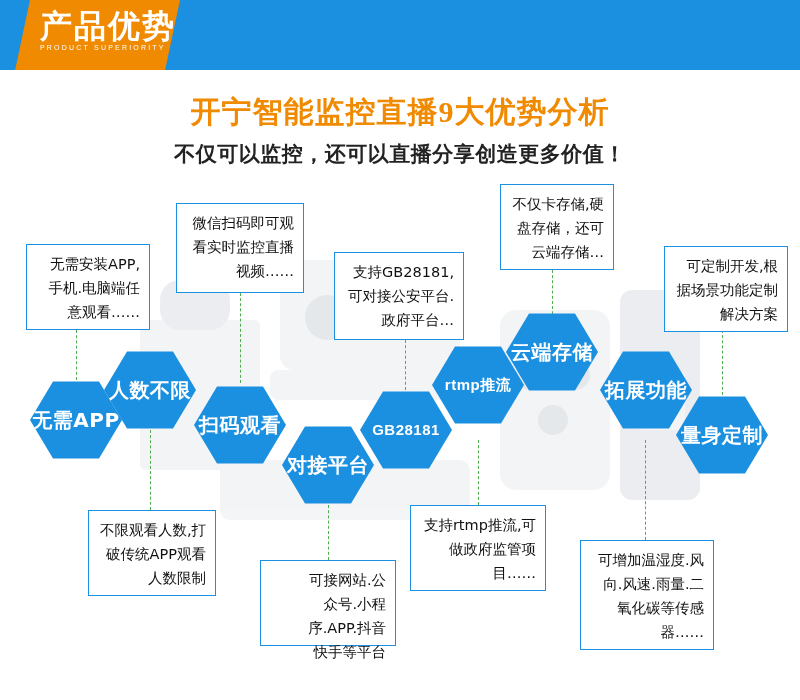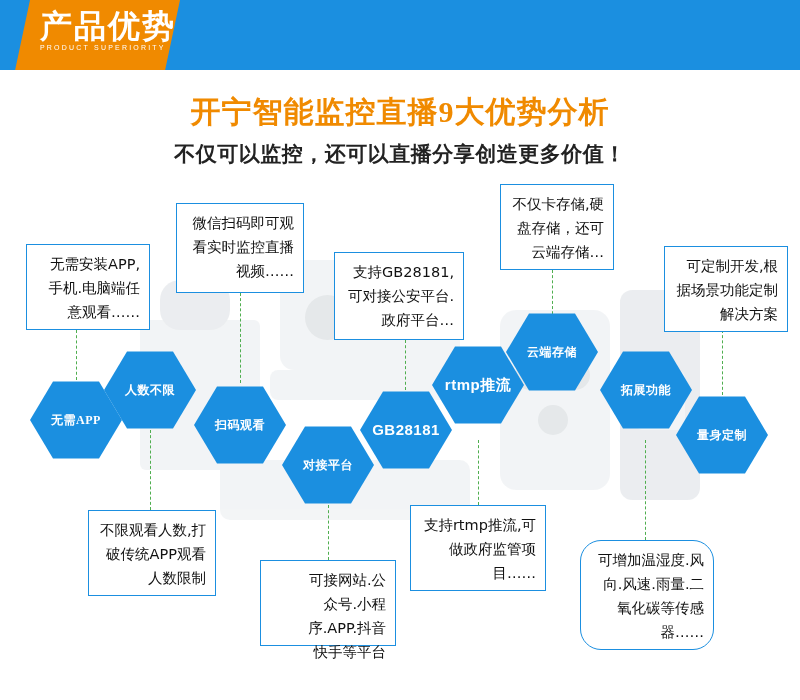--- a/index.html
+++ b/index.html
@@ -57,24 +57,23 @@
   .cam.dark{background:#b3bcc4;}
   .cam.lens{border-radius:50%;background:#9aa6ae;}
 
   
   .hex{
     position:absolute;
     width:92px;height:80px;
     background:#1b8fe0;
     clip-path:polygon(25% 2%,75% 2%,100% 50%,75% 98%,25% 98%,0% 50%);
     display:flex;align-items:center;justify-content:center;
-    color:#ffffff;font-size:12px;font-weight:bold;text-align:center;
+    color:#ffffff;font-size:20px;font-weight:bold;text-align:center;
     line-height:18px;
     letter-spacing:0.5px;
-    font-family:Liberation Serif, serif;
   }
   .hex.small{font-size:14px;}
   .hex.en{font-family:"Liberation Sans",sans-serif;font-size:15px;}
 
   
   .box{
     position:absolute;
     border:1px solid #1b8fe0;
     background:#ffffff;
     color:#111111;
@@ -186,17 +185,17 @@
   </div>
 
   <div class="box" style="left:260px;top:560px;width:136px;height:86px;padding-left:36px;">
     <span>可接网站.公众号.小程序.APP.抖音快手等平台</span>
   </div>
 
   <div class="box" style="left:410px;top:505px;width:136px;height:86px;">
     <span>支持rtmp推流,可做政府监管项目……</span>
   </div>
 
-  <div class="box" style="left:580px;top:540px;width:134px;height:110px;border-radius:21px;">
+  <div class="box" style="left:580px;top:540px;width:134px;height:110px;">
     <span>可增加温湿度.风向.风速.雨量.二氧化碳等传感器……</span>
   </div>
 
 </div>
 
 </body></html>

